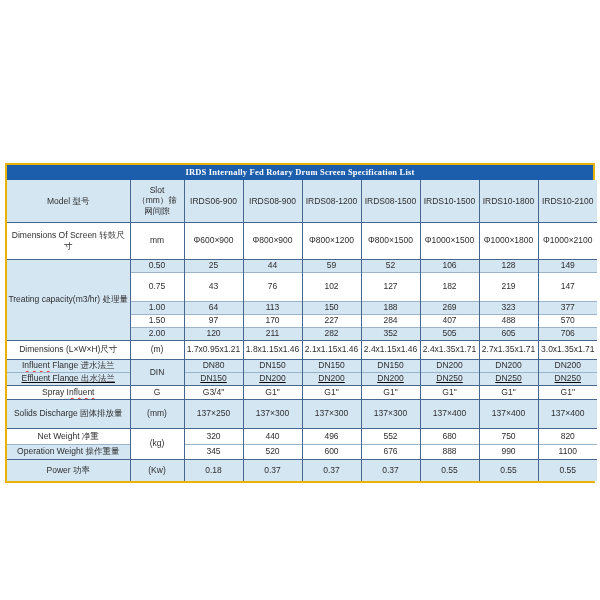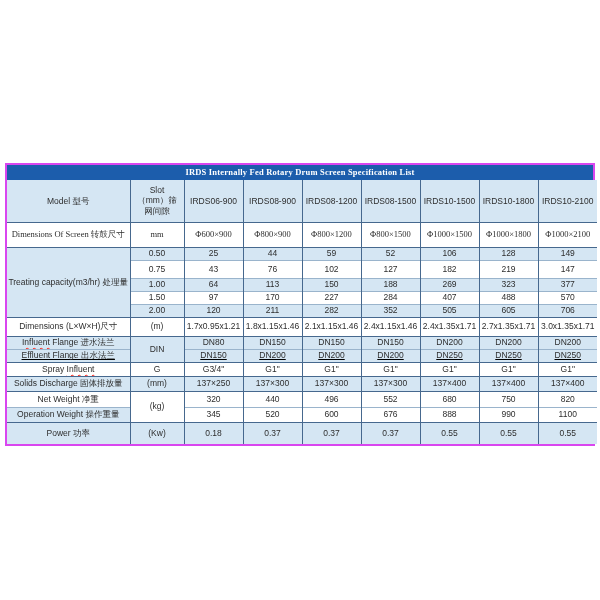--- a/index.html
+++ b/index.html
@@ -2,21 +2,21 @@
 <html><head>
 <meta charset="utf-8">
 <style>
   html,body{margin:0;padding:0;}
   body{
     width:600px;height:600px;background:#ffffff;position:relative;
     font-family:"Liberation Sans",sans-serif;
   }
   .table-wrap{
     position:absolute;left:5px;top:163px;width:590px;
-    border:2px solid #d946ef;box-sizing:border-box;background:#701a75;
+    border:2px solid #eab308;box-sizing:border-box;background:#701a75;
   }
   .title-bar{
     height:15px;background:#1c5dac;color:#ffffff;
     font-family:"Liberation Serif",serif;font-weight:bold;
     font-size:8.5px;line-height:15px;text-align:center;letter-spacing:.2px;
   }
   table{border-collapse:collapse;table-layout:fixed;width:100%;}
   th,td{
     border-left:1px solid #46688e;border-top:1px solid #46688e;
     text-align:center;vertical-align:middle;
@@ -62,21 +62,21 @@
           <th class="band">IRDS06-900</th>
           <th class="band">IRDS08-900</th>
           <th class="band">IRDS08-1200</th>
           <th class="band">IRDS08-1500</th>
           <th class="band">IRDS10-1500</th>
           <th class="band">IRDS10-1800</th>
           <th class="band">IRDS10-2100</th>
         </tr>
       </thead>
     <tbody>
-        <tr style="height: 25px; font-family: Liberation Serif, serif;">
+        <tr style="height: 37px;">
           <td class="col0 white">Dimensions Of Screen 转鼓尺寸</td>
           <td class="white" rowspan="1">mm</td>
           <td class="white">Φ600×900</td>
           <td class="white">Φ800×900</td>
           <td class="white">Φ800×1200</td>
           <td class="white">Φ800×1500</td>
           <td class="white">Φ1000×1500</td>
           <td class="white">Φ1000×1800</td>
           <td class="white">Φ1000×2100</td>
         </tr>
@@ -84,21 +84,21 @@
           <td class="col0 band" rowspan="5">Treating capacity(m3/hr)  处理量</td>
           <td class="band">0.50</td>
           <td class="band">25</td>
           <td class="band">44</td>
           <td class="band">59</td>
           <td class="band">52</td>
           <td class="band">106</td>
           <td class="band">128</td>
           <td class="band">149</td>
         </tr>
-        <tr class="sep-light" style="height: 18px;">
+        <tr class="sep-light" style="height: 29px;">
           <td class="white">0.75</td>
           <td class="white">43</td>
           <td class="white">76</td>
           <td class="white">102</td>
           <td class="white">127</td>
           <td class="white">182</td>
           <td class="white">219</td>
           <td class="white">147</td>
         </tr>
         <tr class="sep-light" style="height: 13px; margin-left: 44px;">
@@ -167,21 +167,21 @@
           <td class="col0 white"><span>Spray </span><span class="wavy">Influent</span></td>
           <td class="white" rowspan="1">G</td>
           <td class="white">G3/4"</td>
           <td class="white">G1"</td>
           <td class="white">G1"</td>
           <td class="white">G1"</td>
           <td class="white">G1"</td>
           <td class="white">G1"</td>
           <td class="white">G1"</td>
         </tr>
-        <tr style="height: 15px;">
+        <tr style="height: 29px;">
           <td class="col0 band">Solids Discharge 固体排放量</td>
           <td class="band" rowspan="1">(mm)</td>
           <td class="band">137×250</td>
           <td class="band">137×300</td>
           <td class="band">137×300</td>
           <td class="band">137×300</td>
           <td class="band">137×400</td>
           <td class="band">137×400</td>
           <td class="band">137×400</td>
         </tr>

